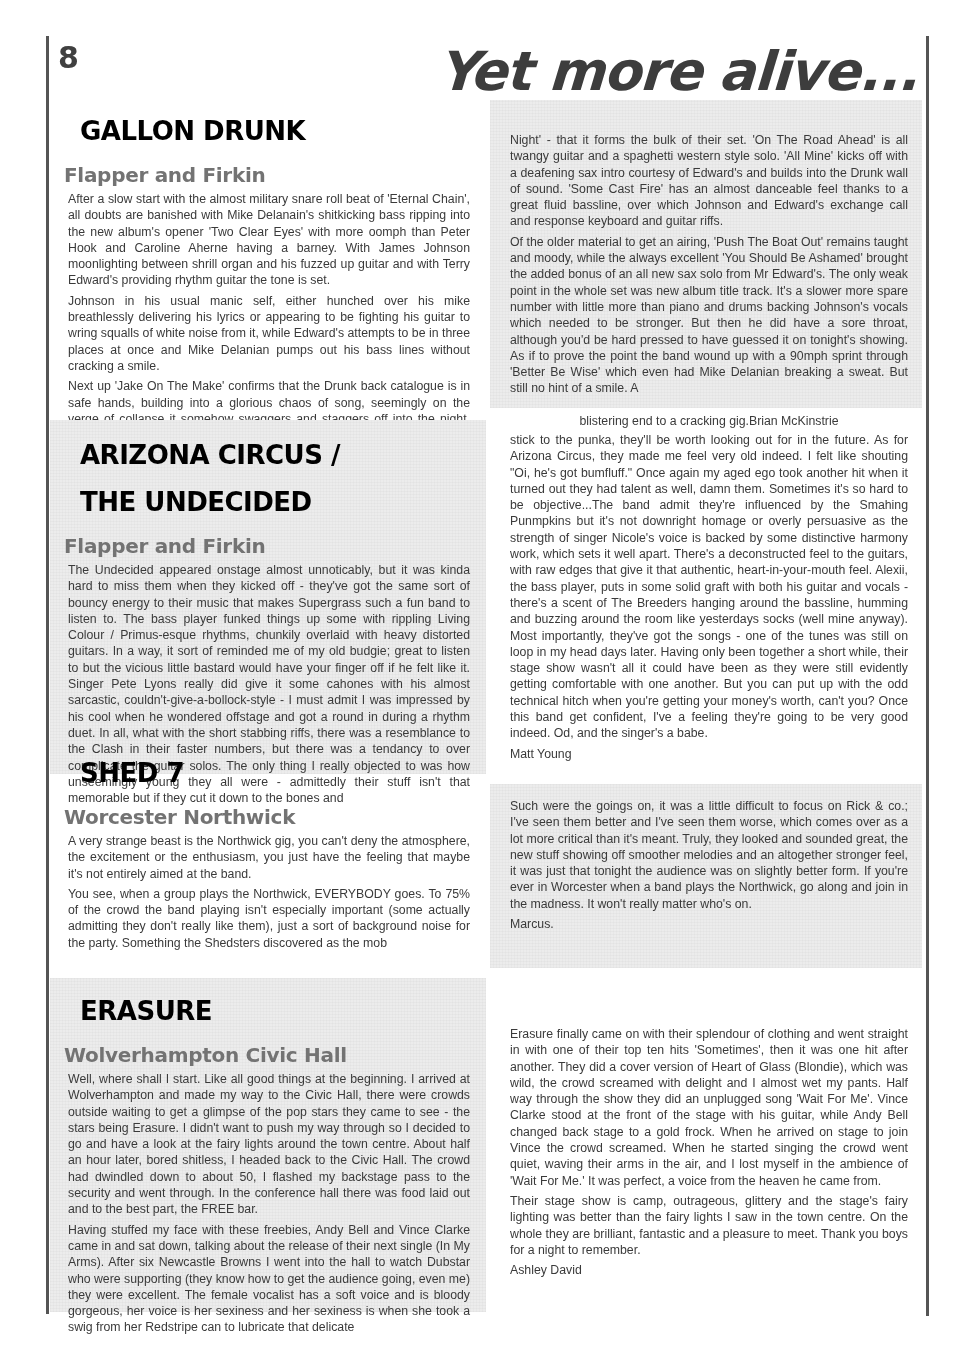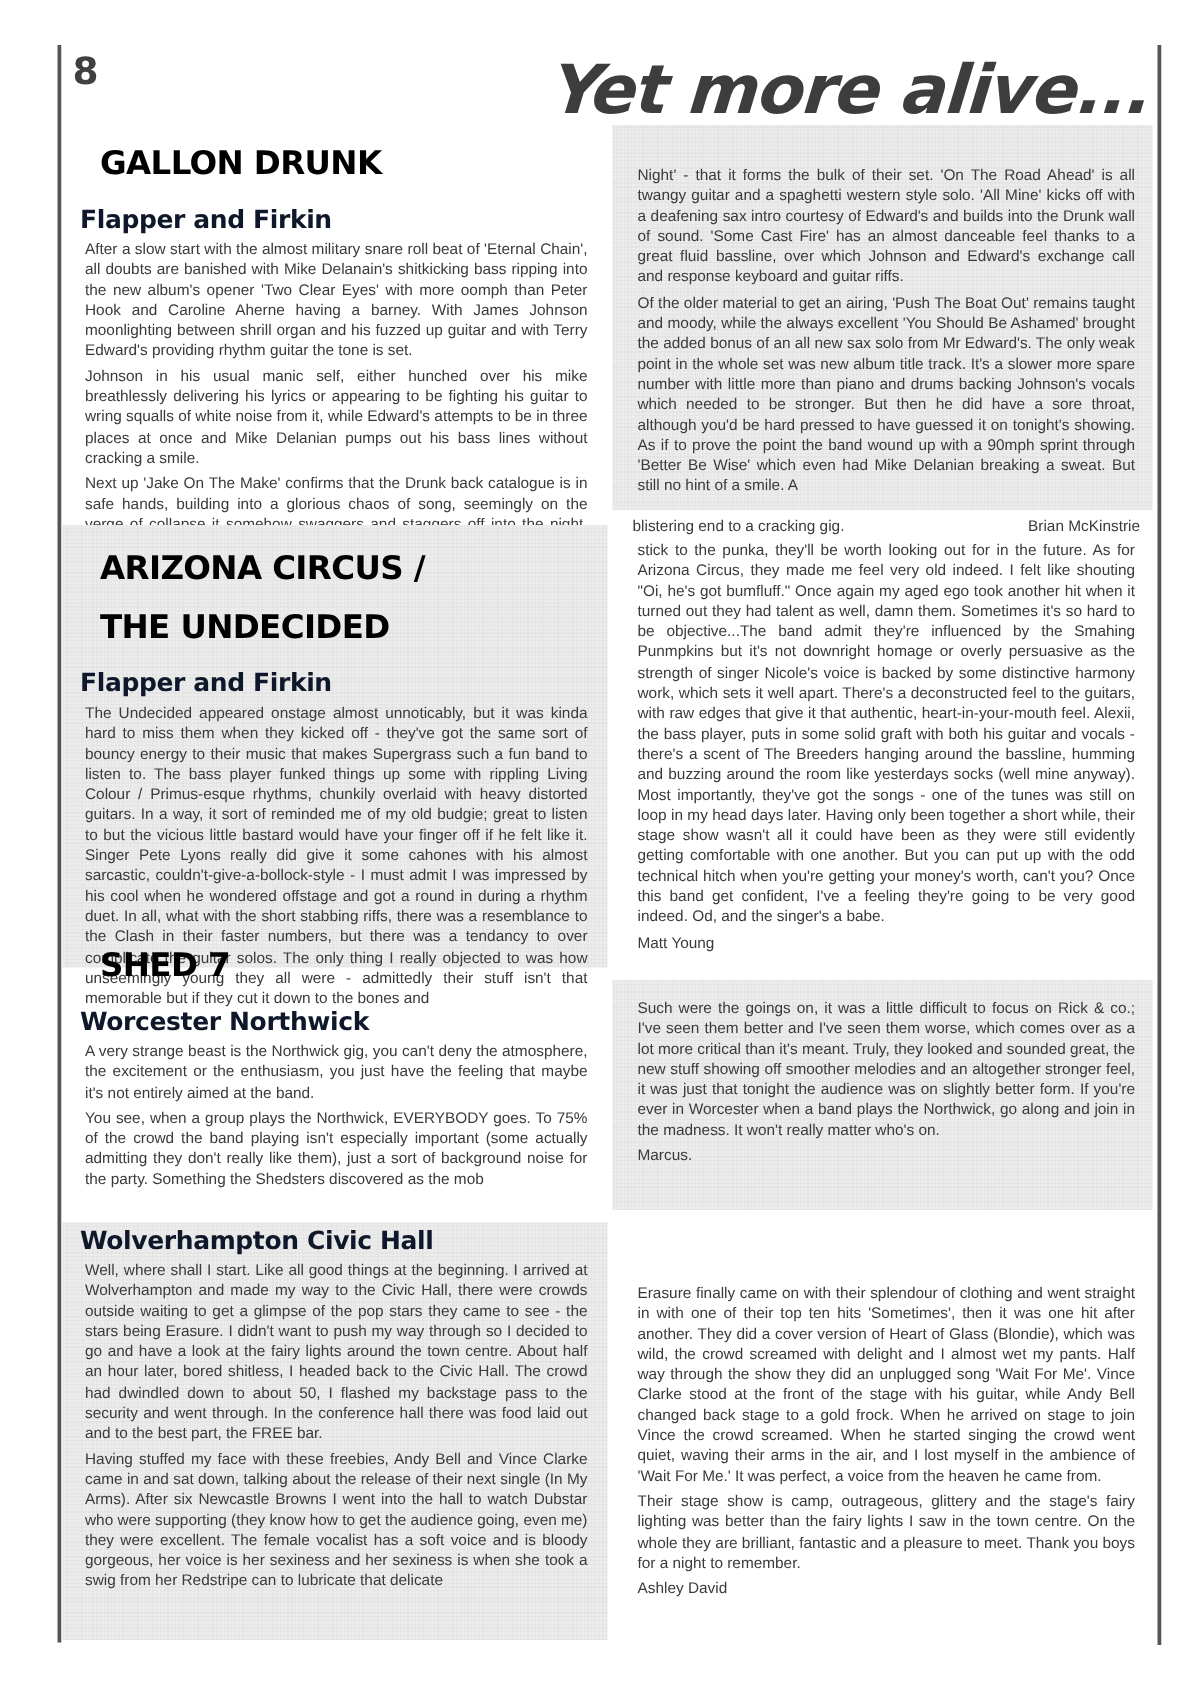--- a/index.html
+++ b/index.html
@@ -6,23 +6,23 @@
   body { width:960px; height:1364px; position:relative; overflow:hidden; color:#3a3a3a; font-family:"Liberation Sans", sans-serif; }
   .vrule { position:absolute; background:#555; width:3px; }
   #rule-left { left:46px; top:36px; height:1278px; }
   #rule-right { left:926px; top:36px; height:1280px; }
   .pagenum { position:absolute; left:58px; top:40px; font-family:"DejaVu Sans", sans-serif; font-weight:900; font-size:30px; color:#404040; letter-spacing:0; }
   .masthead { position:absolute; right:38px; top:40px; font-family:"DejaVu Sans", sans-serif; font-weight:900; font-style:italic; font-size:54px; color:#3d3d3d; letter-spacing:-1px; transform:skewX(-6deg); white-space:nowrap; }
   .panel { position:absolute; box-sizing:border-box; }
   .shaded { background:#ececec; background-image:repeating-linear-gradient(0deg, rgba(0,0,0,0.025) 0 1px, transparent 1px 3px), repeating-linear-gradient(90deg, rgba(0,0,0,0.02) 0 1px, transparent 1px 3px); }
   .col { position:absolute; box-sizing:border-box; }
   .band { font-family:"DejaVu Sans", sans-serif; font-weight:bold; color:#000000; font-size:26px; line-height:31px; letter-spacing:-0.5px; margin:16px; }
-  .venue { font-family:"DejaVu Sans", sans-serif; font-weight:bold; color:#0f172a; font-size:20px; line-height:24px; letter-spacing:-0.3px; margin:0; }
+  .venue { font-family:"DejaVu Sans", sans-serif; font-weight:bold; color:#737373; font-size:20px; line-height:24px; letter-spacing:-0.3px; margin:0; }
   .body p { margin:4px; font-family:"Liberation Sans", sans-serif; font-size:12.3px; line-height:16.3px; text-align:justify; color:#3a3a3a; }
-  .byline-right { display:flex; justify-content:space-between;margin-top:16px; }
+  .byline-right { display:flex; justify-content:center;margin-top:16px; }
   .byline { margin:0; font-family:"Liberation Sans", sans-serif; font-size:12.3px; line-height:16.3px; color:#3a3a3a; }
 </style>
 </head>
 <body>
 
 <div id="rule-left" class="vrule"></div>
 <div id="rule-right" class="vrule"></div>
 
 <div class="pagenum">8</div>
 <div class="masthead">Yet more alive...</div>
@@ -82,20 +82,21 @@
     <div class="body">
       <p>Such were the goings on, it was a little difficult to focus on Rick &amp; co.; I've seen them better and I've seen them worse, which comes over as a lot more critical than it's meant.  Truly, they looked and sounded great, the new stuff showing off smoother melodies and an altogether stronger feel, it was just that tonight the audience was on slightly better form.  If you're ever in Worcester when a band plays the Northwick, go along and join in the madness.  It won't really matter who's on.</p>
       <p class="byline">Marcus.</p>
     </div>
   </div>
 </section>
 
 <div class="panel shaded" style="left:50px; top:978px; width:436px; height:334px;"></div>
 <section>
   <div class="col" style="left:64px; top:980px; width:410px;">
+    <h2 class="band">ERASURE</h2>
     <h3 class="venue">Wolverhampton Civic Hall</h3>
     <div class="body">
       <p>Well, where shall I start. Like all good things at the beginning. I arrived at Wolverhampton and made my way to the Civic Hall, there were crowds outside waiting to get a glimpse of the pop stars they came to see - the stars being Erasure. I didn't want to push my way through so I decided to go and have a look at the fairy lights around the town centre. About half an hour later, bored shitless, I headed back to the Civic Hall. The crowd had dwindled down to about 50, I flashed my backstage pass to the security and went through. In the conference hall there was food laid out and to the best part, the FREE bar.</p>
       <p>Having stuffed my face with these freebies, Andy Bell and Vince Clarke came in and sat down, talking about the release of their next single (In My Arms). After six Newcastle Browns I went into the hall to watch Dubstar who were supporting (they know how to get the audience going, even me) they were excellent. The female vocalist has a soft voice and is bloody gorgeous, her voice is her sexiness and her sexiness is when she took a swig from her Redstripe can to lubricate that delicate</p>
     </div>
   </div>
   <div class="col" style="left:506px; top:1022px; width:406px;">
     <div class="body">
       <p>Erasure finally came on with their splendour of clothing and went straight in with one of their top ten hits 'Sometimes', then it was one hit after another. They did a cover version of Heart of Glass (Blondie), which was wild, the crowd screamed with delight and I almost wet my pants. Half way through the show they did an unplugged song 'Wait For Me'. Vince Clarke stood at the front of the stage with his guitar, while Andy Bell changed back stage to a gold frock. When he arrived on stage to join Vince the crowd screamed. When he started singing the crowd went quiet, waving their arms in the air, and I lost myself in the ambience of 'Wait For Me.' It was perfect, a voice from the heaven he came from.</p>
       <p>Their stage show is camp, outrageous, glittery and the stage's fairy lighting was better than the fairy lights I saw in the town centre. On the whole they are brilliant, fantastic and a pleasure to meet. Thank you boys for a night to remember.</p>

